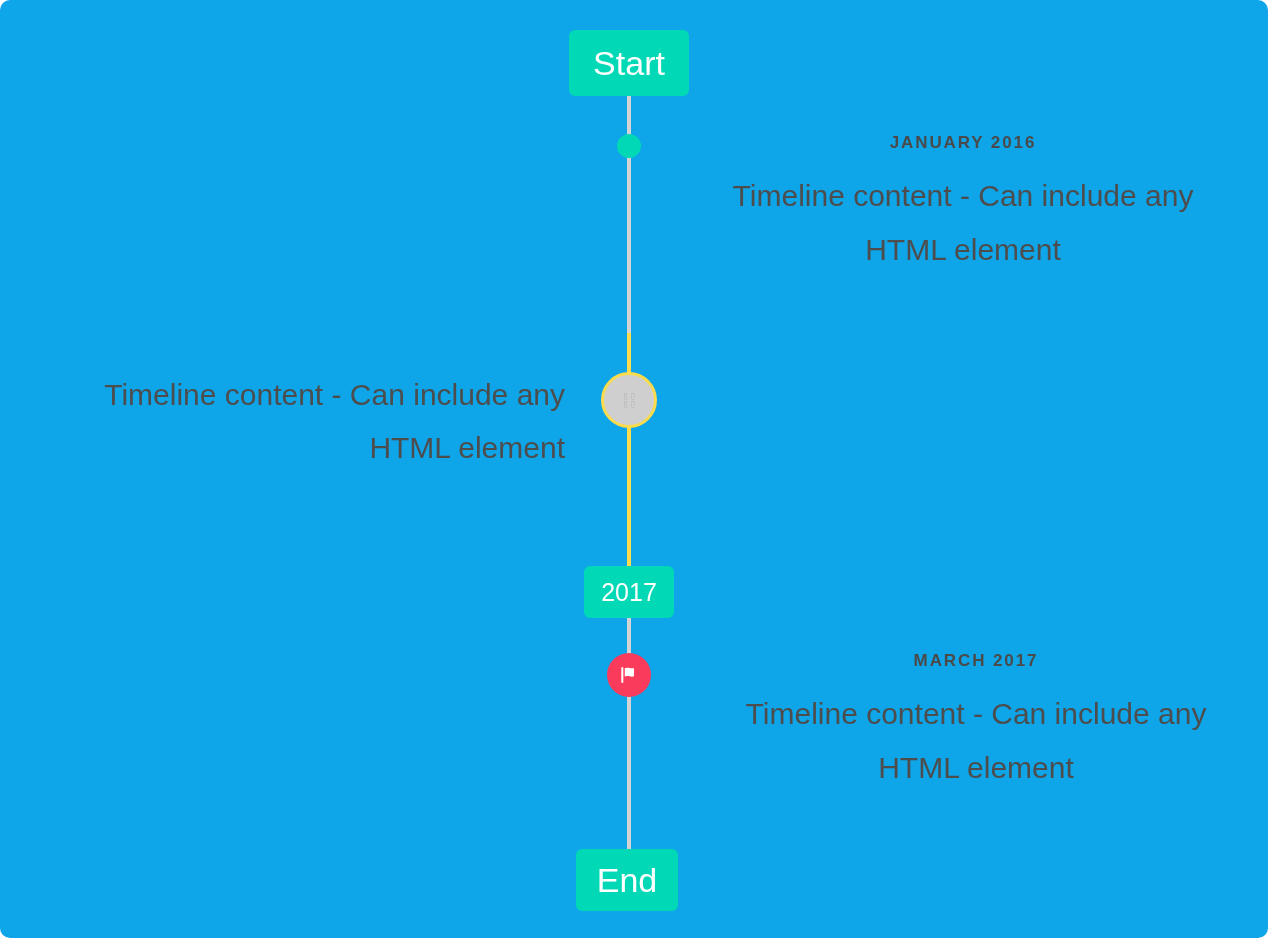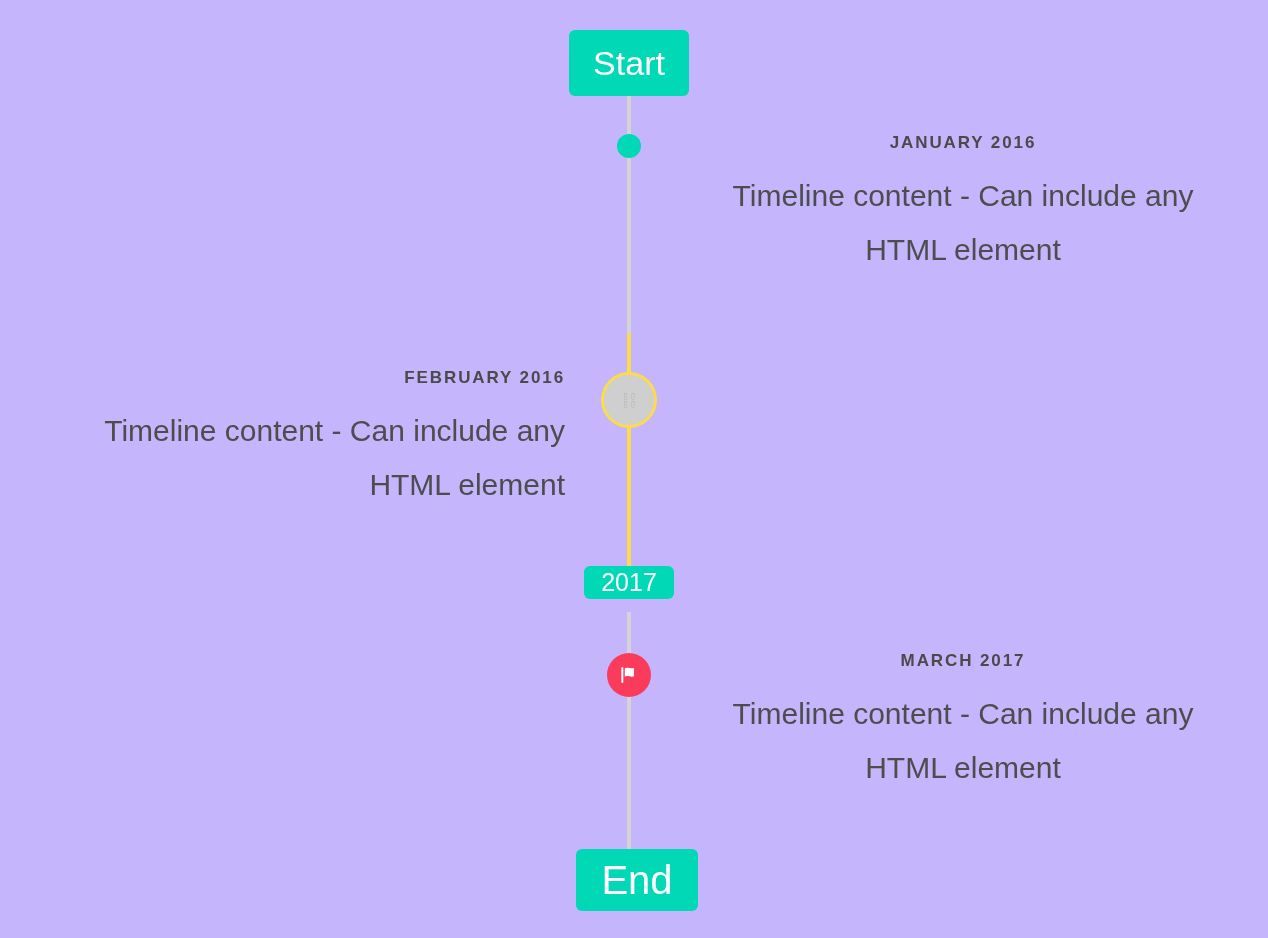--- a/index.html
+++ b/index.html
@@ -9,21 +9,22 @@
     height: 938px;
     background: #ffffff;
     font-family: "Liberation Sans", sans-serif;
     overflow: hidden;
   }
 
   #timeline-root {
     position: relative;
     width: 1268px;
     height: 938px;
-    background: #c4b5fd;
+    background: #0ea5e9;
+    border-radius: 10px;
   }
 
   
   .rail {
     position: absolute;
     left: 627px;
     width: 4px;
     background: #d4d4d4;
   }
   .rail-top    { top: 92px;  height: 241px; }
@@ -44,27 +45,27 @@
     justify-content: center;
     z-index: 4;
   }
   .pill-start {
     left: 569px; top: 30px;
     width: 120px; height: 66px;
     font-size: 34px;
   }
   .pill-year {
     left: 584px; top: 566px;
-    width: 90px; height: 33px;
+    width: 90px; height: 52px;
     font-size: 25px;
   }
   .pill-end {
     left: 576px; top: 849px;
-    width: 122px; height: 62px;
-    font-size: 40px;
+    width: 102px; height: 62px;
+    font-size: 34px;
   }
 
   
   .marker {
     position: absolute;
     border-radius: 50%;
     z-index: 5;
     display: flex;
     align-items: center;
     justify-content: center;
@@ -114,21 +115,21 @@
   }
   .event-body {
     font-size: 30px;
     font-weight: 400;
     color: #4d4d4d;
     line-height: 1.78;
   }
 
   .ev-jan { top: 133px; }
   .ev-feb { top: 368px; }
-  .ev-mar { top: 651px; }
+  .ev-mar { top: 651px; margin-left: 13px; }
 </style>
 </head>
 <body>
 
 <div id="timeline-root">
 
   <div class="rail rail-top"></div>
   <div class="rail rail-mid"></div>
   <div class="rail rail-bottom"></div>
 
@@ -140,21 +141,20 @@
   <div class="event event-right ev-jan">
     <div class="event-date">JANUARY 2016</div>
     <div class="event-body">Timeline content - Can include any HTML element</div>
   </div>
 
   <div class="marker marker-ring">
     <span class="tofu-glyph">▯▯
 ▯▯</span>
   </div>
   <div class="event event-left ev-feb">
-    <div class="event-date">FEBRUARY 2016</div>
     <div class="event-body">Timeline content - Can include any HTML element</div>
   </div>
 
   <div class="pill pill-year">
     <span>2017</span>
   </div>
 
   <div class="marker marker-flag">
     <svg class="flag-svg" viewBox="0 0 24 24" aria-hidden="true">
       <rect x="3.6" y="3.2" width="2.2" height="17.6" rx="1.1" fill="#ffffff"></rect>

